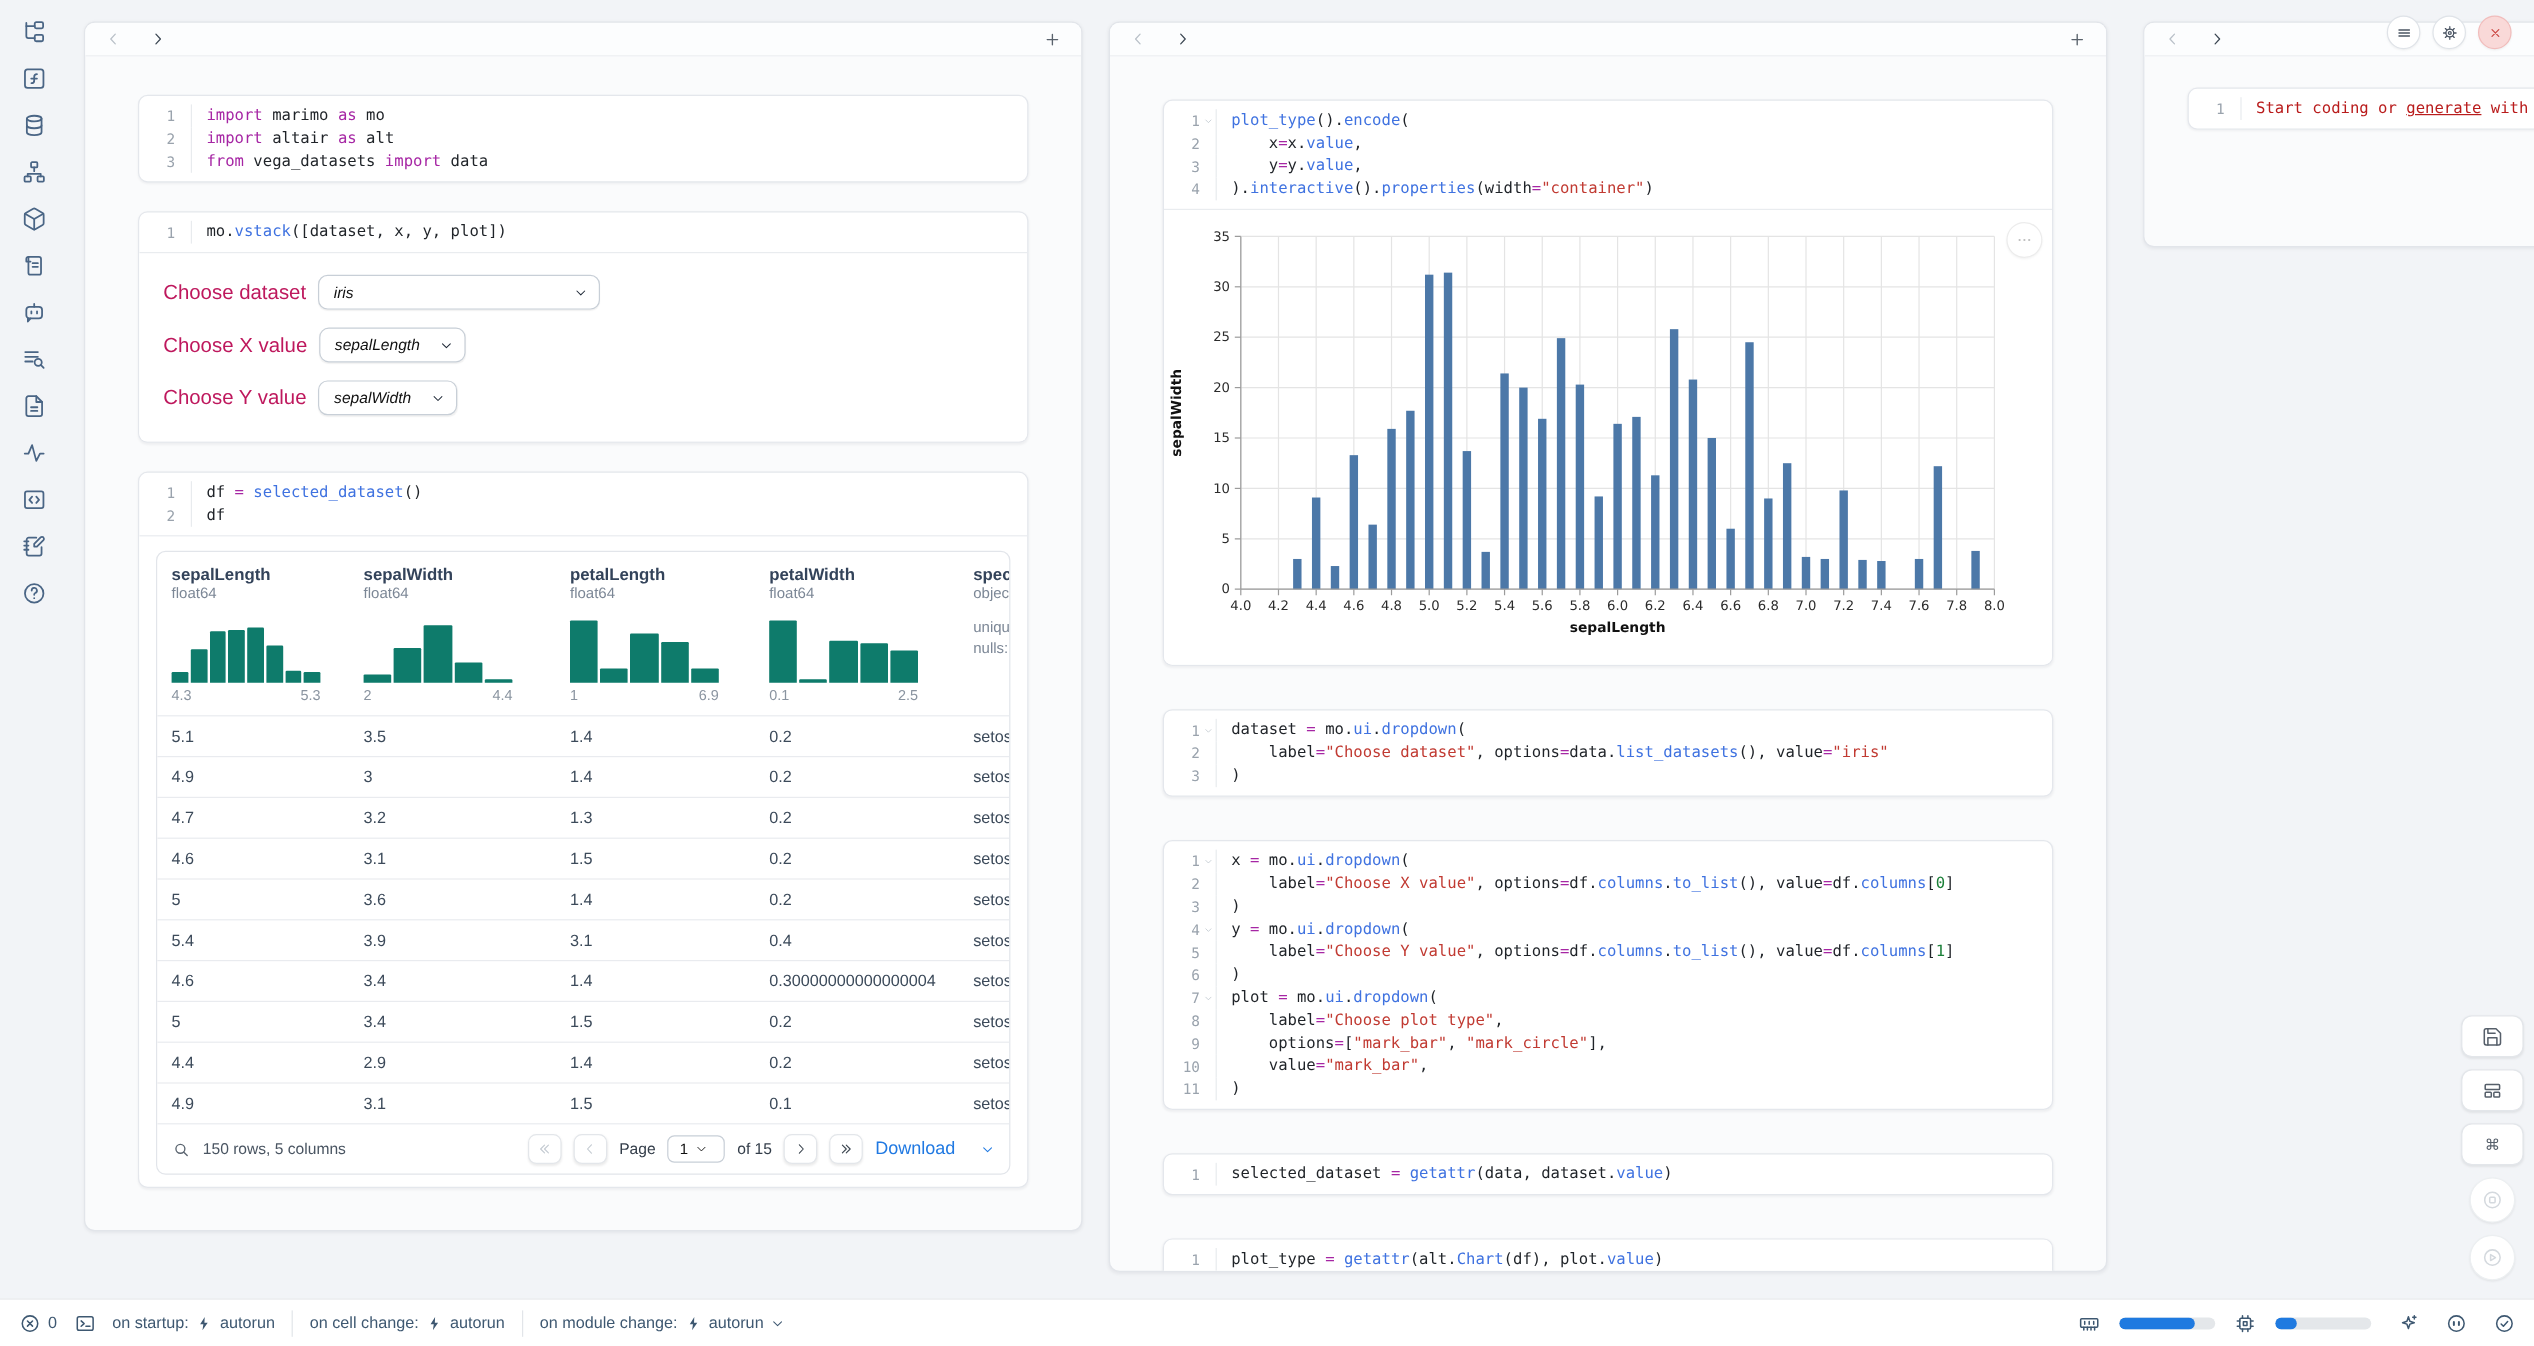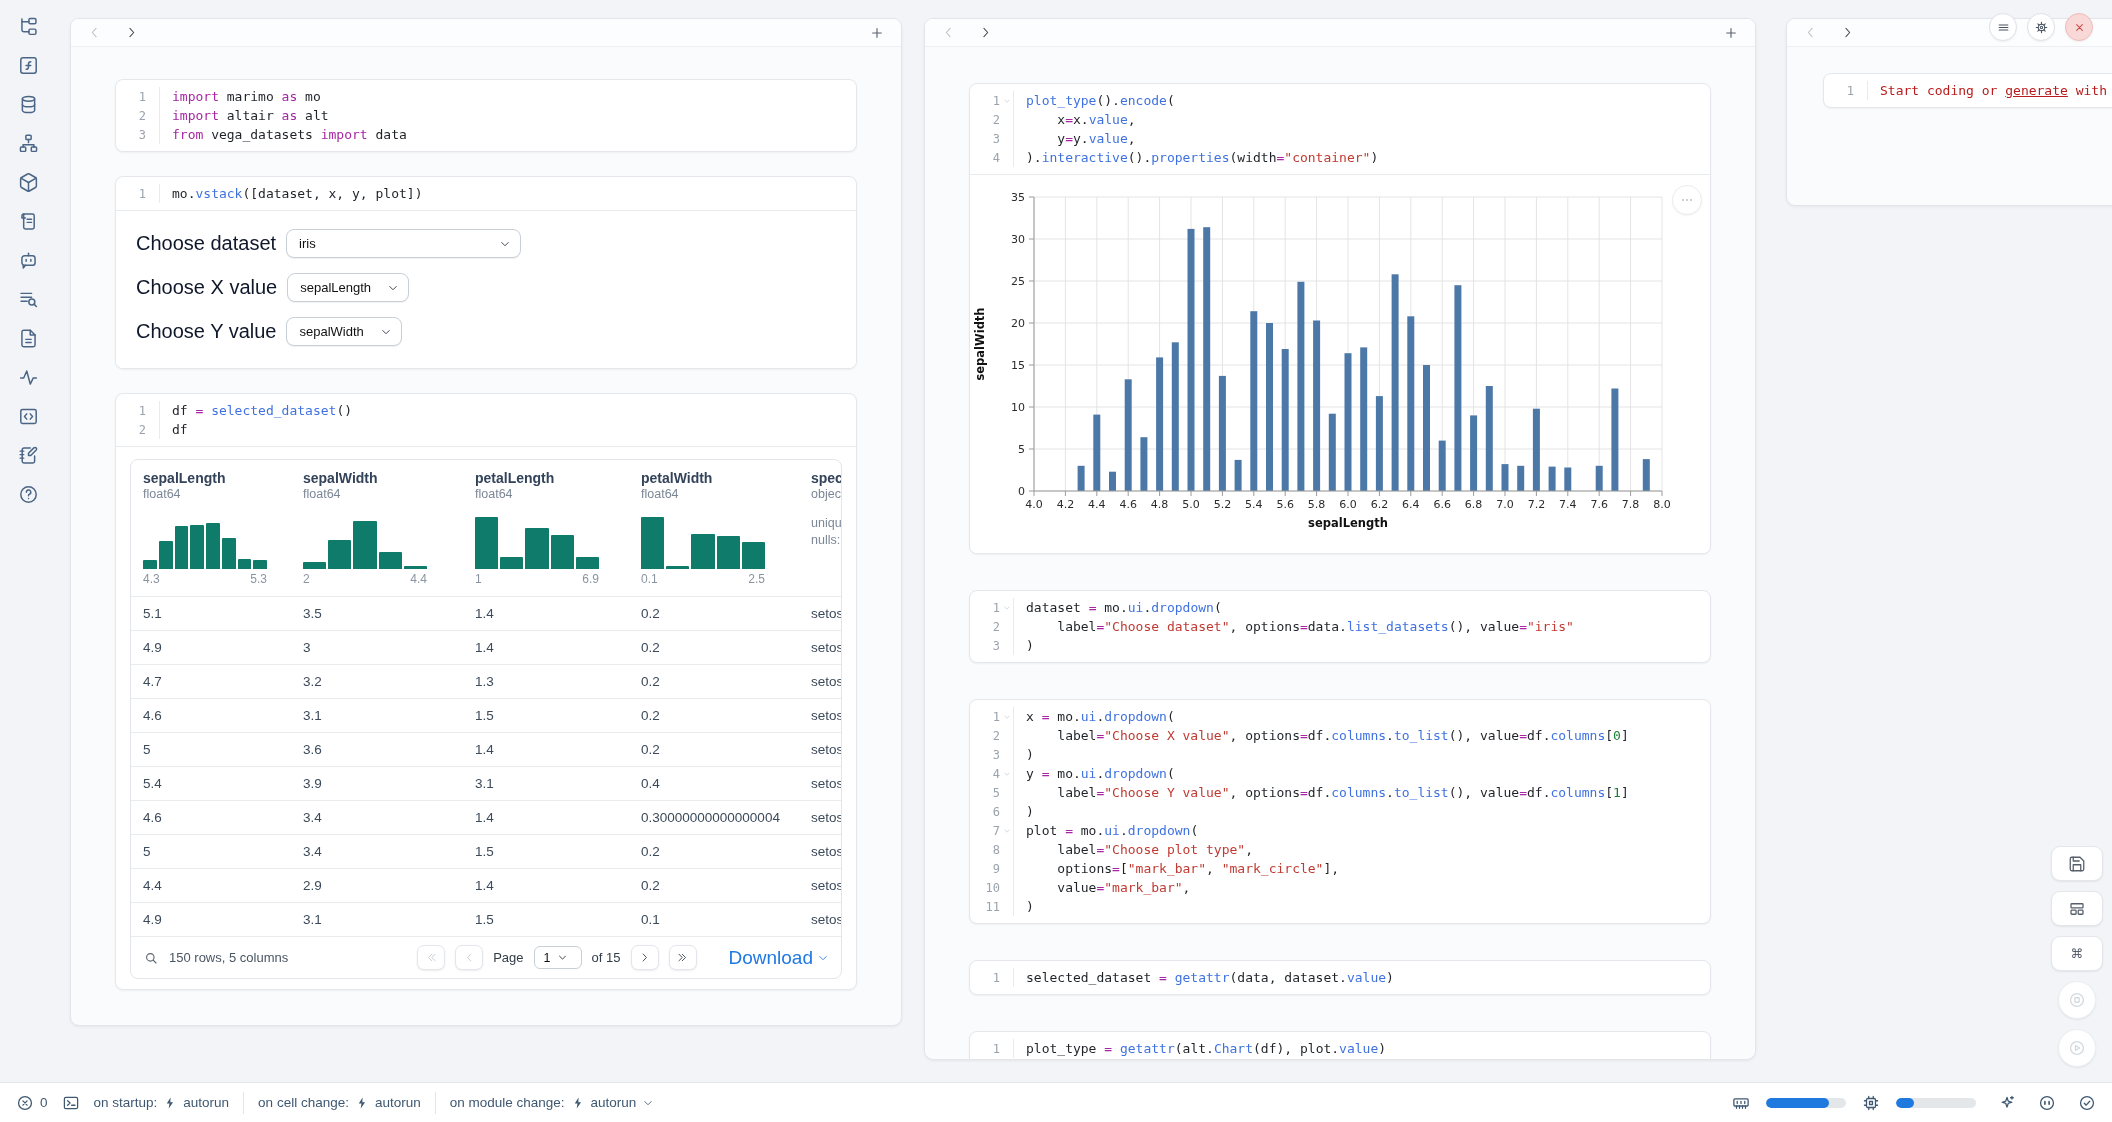--- a/index.html
+++ b/index.html
@@ -38,23 +38,23 @@
   .tk-k { color:#a626a4; } .tk-o { color:#a626a4; }
   .tk-f { color:#3f72e0; } .tk-s { color:#c13a32; }
   .tk-n { color:#1a7f37; } .tk-p { color:#1f2328; }
   .cell-output { border-top:1px solid #e9ecef; background:#ffffff; }
   .placeholder { color:#b91c1c; }
   .genlink { text-decoration:underline; }
 
   
   .form-out { padding:18px 20px 22px 20px; display:flex; flex-direction:column; gap:15px; }
   .form-row { display:flex; align-items:center; gap:10px; }
-  .form-label { font-size:20px; color:#0f172a; }
+  .form-label { font-size:17px; color:#be185d; }
   .uiselect { height:29px; border:1px solid #c8cfd7; border-radius:8px; background:#fff; box-shadow:0 1px 1px rgba(0,0,0,.06); display:flex; align-items:center; padding:0 9px 0 12px; font-size:13px; color:#111; cursor:pointer; }
-  .uiselect .sel-label { flex:1; }
+  .uiselect .sel-label { flex:1;font-style:italic; }
   .uiselect svg { width:12px; height:12px; color:#1f2937; flex:0 0 12px; margin-left:8px; }
 
   
   .table-wrap { margin:12px 14px 10px 14px; border:1px solid #e2e5ea; border-radius:8px; overflow:hidden; background:#fff; }
   .tgrid { display:grid; grid-template-columns:160px 172px 166px 170px 1fr; }
   .th { padding:10px 12px 6px 12px; overflow:hidden; }
   .th .cname { font-size:14px; font-weight:bold; color:#33435a; white-space:nowrap; }
   .th .ctype { font-size:12.5px; color:#7c8796; margin-top:1px; white-space:nowrap; }
   .hist { height:58px; width:124px; display:flex; align-items:flex-end; gap:2px; margin:10px 0 3px 0; }
   .hist .hbar { flex:1; border-radius:1px 1px 0 0; }
@@ -65,21 +65,21 @@
   .tfoot { border-top:1px solid #e9ebef; display:flex; align-items:center; gap:10px; padding:8px 12px; }
   .tfoot .searchico { width:16px; height:16px; color:#5b6570; display:flex; cursor:pointer; }
   .tfoot .summary { font-size:13px; color:#4a5562; }
   .tfoot .fspacer { flex:1; }
   .pagbtn { width:28px; height:25px; border:1px solid #e3e6ea; background:#fff; border-radius:7px; box-shadow:0 1px 2px rgba(0,0,0,.08); display:flex; align-items:center; justify-content:center; cursor:pointer; }
   .pagbtn svg { width:13px; height:13px; }
   .pagbtn.muted { color:#c3cad1; } .pagbtn.on { color:#3c4650; }
   .pagetext { font-size:13px; color:#333d49; }
   .pageselect { height:23px; min-width:48px; border:1px solid #c8cfd7; border-radius:6px; background:#fff; display:flex; align-items:center; padding:0 6px 0 9px; font-size:12.5px; color:#111; gap:6px; cursor:pointer; }
   .pageselect svg { width:11px; height:11px; }
-  .download { display:flex; align-items:center; gap:4px; color:#2079e2; font-size:19px; margin-left:22px; cursor:pointer; }
+  .download { display:flex; align-items:center; gap:21px; color:#2079e2; font-size:15px; margin-left:0; cursor:pointer; }
   .download svg { width:12px; height:12px; }
 
   
   .chart-out { position:relative; padding:4px 0 2px 0; }
   .chart-menu { position:absolute; top:10px; right:8px; width:30px; height:30px; border-radius:50%; background:#fff; border:1px solid #ececec; box-shadow:0 1px 2px rgba(0,0,0,.05); display:flex; align-items:center; justify-content:center; color:#bcbcbc; cursor:pointer; }
   .chart-menu svg { width:16px; height:16px; }
 
   
   .wincontrols { position:absolute; top:13px; left:1989px; display:flex; gap:10px; }
   .circbtn { width:28px; height:28px; border-radius:50%; background:#fff; border:1px solid #dfe3e8; box-shadow:0 1px 2px rgba(0,0,0,.06); display:flex; align-items:center; justify-content:center; color:#4b5563; cursor:pointer; }

